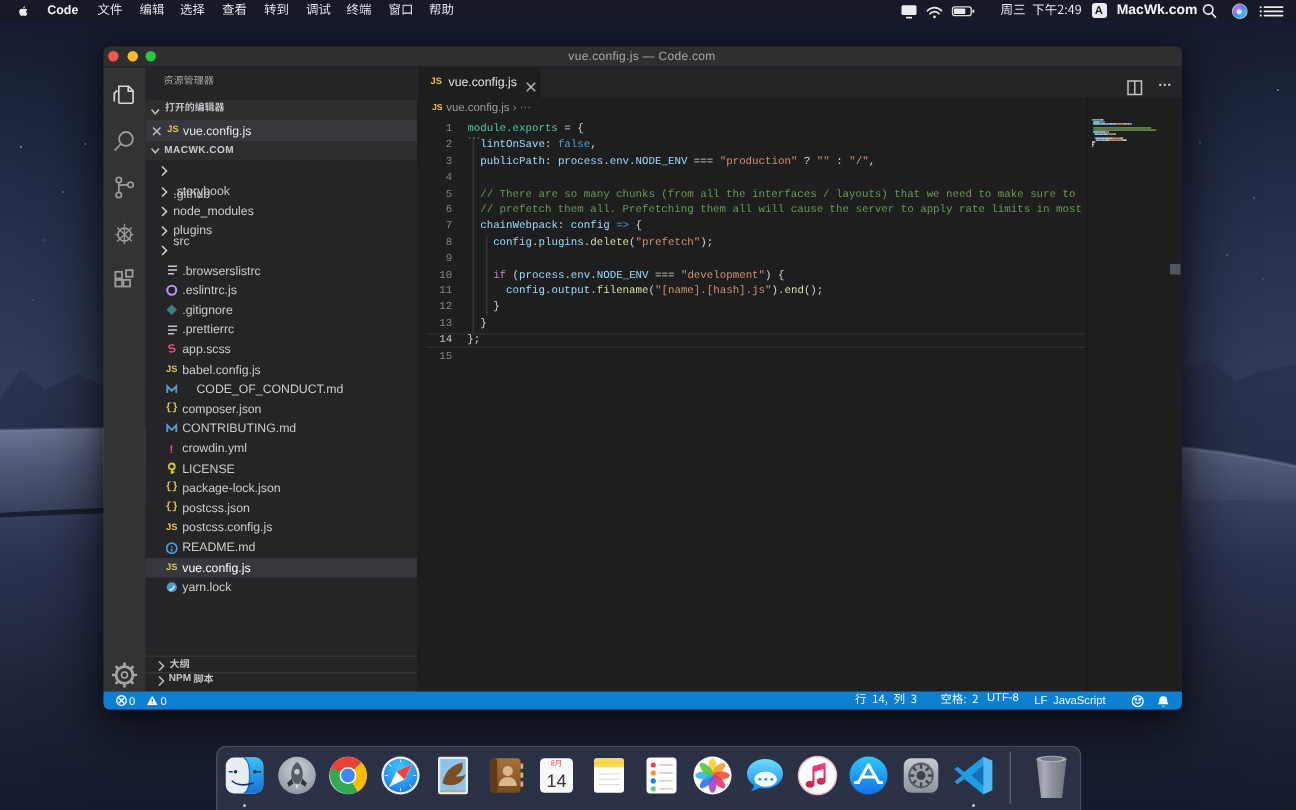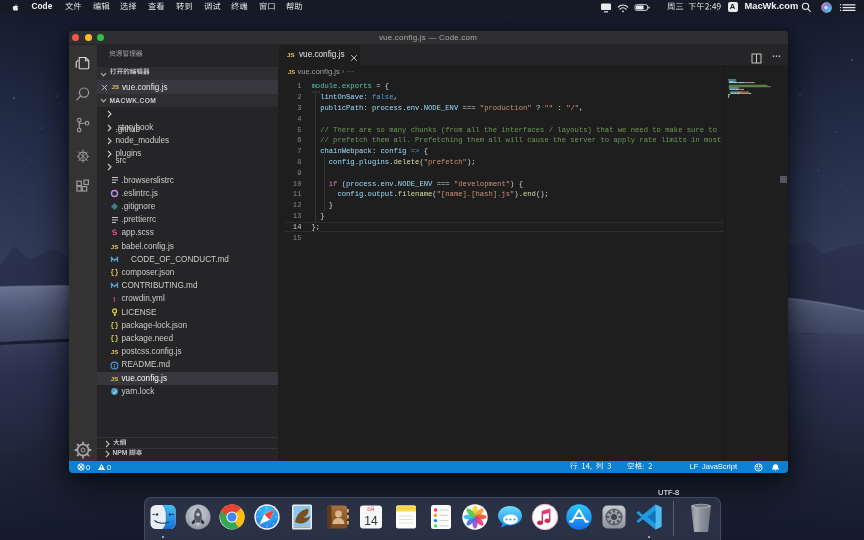--- a/index.html
+++ b/index.html
@@ -182,21 +182,21 @@
 <div style="position:absolute;left:113.0px;top:294.5px;font:bold 7.5px 'Liberation Sans',sans-serif;color:#e44f8c">!</div>
 <div style="position:absolute;left:121.5px;top:294.4px;font:8.2px 'Liberation Sans',sans-serif;color:#cccccc">crowdin.yml</div>
 <svg style="position:absolute;left:110.0px;top:307.8px" width="9" height="9">
     <circle cx="4.5" cy="3" r="2" fill="none" stroke="#d8c040" stroke-width="1.3"></circle>
     <path d="M4.5 5 v3 M4.5 6.8 h1.8" stroke="#d8c040" stroke-width="1.2" fill="none"></path>
   </svg>
 <div style="position:absolute;left:121.5px;top:307.6px;font:8.2px 'Liberation Sans',sans-serif;color:#cccccc">LICENSE</div>
 <div style="position:absolute;left:110.3px;top:321.1px;font:bold 7px 'Liberation Mono',monospace;color:#ddc74f">{}</div>
 <div style="position:absolute;left:121.5px;top:320.8px;font:8.2px 'Liberation Sans',sans-serif;color:#cccccc">package-lock.json</div>
 <div style="position:absolute;left:110.3px;top:334.3px;font:bold 7px 'Liberation Mono',monospace;color:#ddc74f">{}</div>
-<div style="position:absolute;left:121.5px;top:334.0px;font:8.2px 'Liberation Sans',sans-serif;color:#cccccc">package.need</div>
+<div style="position:absolute;left:121.5px;top:334.0px;font:8.2px 'Liberation Sans',sans-serif;color:#cccccc">postcss.json</div>
 <div style="position:absolute;left:110.7px;top:348.3px;font:bold 6.2px 'Liberation Sans',sans-serif;color:#ddc74f">JS</div>
 <div style="position:absolute;left:121.5px;top:347.2px;font:8.2px 'Liberation Sans',sans-serif;color:#cccccc">postcss.config.js</div>
 <svg style="position:absolute;left:110.0px;top:360.6px" width="9" height="9">
     <circle cx="4.5" cy="4.5" r="3.4" fill="none" stroke="#4aa0d8" stroke-width="1.1"></circle>
     <path d="M4.5 3 v0.9 M4.5 4.6 v2" stroke="#4aa0d8" stroke-width="1.1"></path>
   </svg>
 <div style="position:absolute;left:121.5px;top:360.4px;font:8.2px 'Liberation Sans',sans-serif;color:#cccccc">README.md</div>
 <div style="position:absolute;left:96.5px;top:371.7px;width:181px;height:13.2px;background:#37373d"></div>
 <div style="position:absolute;left:110.7px;top:374.7px;font:bold 6.2px 'Liberation Sans',sans-serif;color:#ddc74f">JS</div>
 <div style="position:absolute;left:121.5px;top:373.6px;font:8.2px 'Liberation Sans',sans-serif;color:#ffffff">vue.config.js</div>
@@ -337,21 +337,21 @@
 </g>
   </svg>
 <div style="position:absolute;left:86px;top:462.6px;font:7.5px 'Liberation Sans',sans-serif;color:#fff">0</div>
 <div style="position:absolute;left:107px;top:462.6px;font:7.5px 'Liberation Sans',sans-serif;color:#fff">0</div>
 <svg style="position:absolute;left:570.0px;top:462.3px;overflow:visible" width="43" height="10">
     <path d="M3.3 0.8V1.3H7.0V0.8ZM2.0 0.3C1.6 0.9 0.9 1.5 0.3 2.0C0.4 2.1 0.5 2.3 0.6 2.4C1.3 1.9 2.1 1.2 2.6 0.5ZM3.0 2.9V3.4H5.5V6.6C5.5 6.7 5.5 6.7 5.3 6.7C5.2 6.7 4.7 6.7 4.1 6.7C4.2 6.9 4.3 7.1 4.3 7.3C5.1 7.3 5.5 7.3 5.8 7.2C6.0 7.1 6.1 6.9 6.1 6.6V3.4H7.3V2.9ZM2.3 1.9C1.8 2.8 1.0 3.7 0.2 4.2C0.3 4.4 0.5 4.6 0.6 4.7C0.9 4.5 1.2 4.2 1.5 3.9V7.3H2.0V3.3C2.3 2.9 2.6 2.5 2.9 2.1Z M12.1 6.7H15.1V6.1H14.0V1.1H13.5C13.2 1.3 12.8 1.4 12.3 1.5V2.0H13.3V6.1H12.1Z M18.2 6.7H18.9V5.2H19.6V4.6H18.9V1.1H18.1L15.8 4.7V5.2H18.2ZM18.2 4.6H16.5L17.8 2.7C17.9 2.4 18.1 2.1 18.2 1.9H18.2C18.2 2.2 18.2 2.6 18.2 2.9Z M20.4 8.1C21.1 7.8 21.5 7.3 21.5 6.5C21.5 6.0 21.3 5.7 20.9 5.7C20.6 5.7 20.4 5.9 20.4 6.2C20.4 6.5 20.6 6.7 20.9 6.7L21.0 6.7C21.0 7.2 20.7 7.5 20.2 7.7Z M30.6 1.2V5.4H31.2V1.2ZM32.2 0.3V6.6C32.2 6.7 32.1 6.7 32.0 6.7C31.9 6.7 31.5 6.7 31.1 6.7C31.2 6.9 31.3 7.1 31.3 7.3C31.9 7.3 32.2 7.3 32.5 7.2C32.7 7.1 32.8 6.9 32.8 6.6V0.3ZM27.1 4.4C27.5 4.7 28.0 5.0 28.3 5.3C27.8 6.0 27.1 6.6 26.3 6.9C26.5 7.0 26.6 7.2 26.7 7.3C28.3 6.6 29.5 5.1 29.9 2.5L29.5 2.4L29.4 2.4H27.7C27.8 2.0 27.9 1.7 28.0 1.3H30.1V0.7H26.2V1.3H27.5C27.2 2.4 26.8 3.5 26.2 4.2C26.3 4.3 26.5 4.5 26.6 4.6C26.9 4.1 27.3 3.6 27.5 2.9H29.2C29.1 3.6 28.9 4.3 28.6 4.8C28.3 4.6 27.8 4.2 27.5 4.0Z M39.1 6.8C40.1 6.8 40.9 6.2 40.9 5.2C40.9 4.4 40.4 3.9 39.8 3.8V3.7C40.4 3.5 40.8 3.1 40.8 2.4C40.8 1.5 40.1 1.0 39.1 1.0C38.5 1.0 38.0 1.3 37.6 1.7L37.9 2.1C38.3 1.8 38.7 1.6 39.1 1.6C39.7 1.6 40.0 1.9 40.0 2.5C40.0 3.1 39.7 3.5 38.5 3.5V4.1C39.8 4.1 40.2 4.5 40.2 5.2C40.2 5.8 39.8 6.2 39.1 6.2C38.5 6.2 38.1 5.9 37.7 5.6L37.4 6.0C37.7 6.4 38.3 6.8 39.1 6.8Z" fill="#ffffff"></path>
   </svg>
 <svg style="position:absolute;left:627.0px;top:462.3px;overflow:visible" width="27" height="10">
     <path d="M4.3 2.6C5.1 3.0 6.1 3.6 6.6 4.0L7.0 3.5C6.4 3.2 5.4 2.6 4.6 2.2ZM2.9 2.2C2.3 2.7 1.5 3.2 0.6 3.5L1.0 4.0C1.9 3.7 2.7 3.1 3.3 2.6ZM0.6 6.5V7.0H7.0V6.5H4.1V4.6H6.3V4.1H1.4V4.6H3.5V6.5ZM3.2 0.4C3.3 0.7 3.5 1.0 3.6 1.2H0.6V2.9H1.1V1.8H6.5V2.8H7.0V1.2H4.3C4.2 1.0 4.0 0.6 3.8 0.3Z M12.0 1.6H13.6C13.4 2.1 13.1 2.5 12.7 2.9C12.4 2.5 12.1 2.2 11.9 1.8ZM9.1 0.3V1.9H8.0V2.5H9.1C8.8 3.5 8.3 4.7 7.8 5.4C7.9 5.5 8.1 5.7 8.1 5.9C8.5 5.4 8.9 4.5 9.1 3.7V7.3H9.7V3.5C9.9 3.8 10.2 4.2 10.3 4.4L10.6 4.0C10.5 3.8 9.9 3.0 9.7 2.8V2.5H10.5L10.4 2.6C10.5 2.7 10.7 2.9 10.8 3.0C11.1 2.8 11.3 2.5 11.6 2.2C11.8 2.6 12.0 2.9 12.4 3.3C11.7 3.8 11.0 4.2 10.2 4.5C10.3 4.6 10.4 4.8 10.5 4.9C10.7 4.9 10.9 4.8 11.1 4.7V7.3H11.6V7.0H13.8V7.3H14.3V4.6L14.7 4.8C14.8 4.6 14.9 4.4 15.0 4.3C14.3 4.1 13.6 3.7 13.1 3.3C13.6 2.7 14.1 2.1 14.4 1.3L14.0 1.1L13.9 1.1H12.3C12.4 0.9 12.5 0.7 12.6 0.4L12.0 0.3C11.7 1.1 11.2 1.8 10.7 2.4V1.9H9.7V0.3ZM11.6 6.5V5.0H13.8V6.5ZM11.5 4.5C11.9 4.3 12.3 4.0 12.7 3.6C13.1 4.0 13.5 4.3 14.0 4.5Z M16.3 3.7C16.5 3.7 16.8 3.5 16.8 3.2C16.8 2.9 16.5 2.7 16.3 2.7C16.0 2.7 15.8 2.9 15.8 3.2C15.8 3.5 16.0 3.7 16.3 3.7ZM16.3 6.8C16.5 6.8 16.8 6.6 16.8 6.3C16.8 5.9 16.5 5.7 16.3 5.7C16.0 5.7 15.8 5.9 15.8 6.3C15.8 6.6 16.0 6.8 16.3 6.8Z M21.4 6.7H25.0V6.1H23.4C23.1 6.1 22.8 6.1 22.5 6.1C23.8 4.9 24.7 3.8 24.7 2.7C24.7 1.7 24.1 1.0 23.1 1.0C22.4 1.0 21.9 1.3 21.4 1.8L21.8 2.2C22.1 1.9 22.5 1.6 23.0 1.6C23.7 1.6 24.0 2.0 24.0 2.7C24.0 3.6 23.2 4.8 21.4 6.3Z" fill="#ffffff"></path>
   </svg>
-<div style="position:absolute;left:658px;top:488px;font:7.5px 'Liberation Sans',sans-serif;color:#fff">UTF-8</div>
+<div style="position:absolute;left:658px;top:460px;font:7.5px 'Liberation Sans',sans-serif;color:#fff">UTF-8</div>
 <div style="position:absolute;left:689.5px;top:462.4px;font:7.5px 'Liberation Sans',sans-serif;color:#fff">LF</div>
 <div style="position:absolute;left:702px;top:462.4px;font:7.5px 'Liberation Sans',sans-serif;color:#fff">JavaScript</div>
 <svg style="position:absolute;left:753.5px;top:462.5px" width="30" height="9" viewBox="0 0 30 9">
 <g stroke="#fff" fill="none" stroke-width="0.9">
 <circle cx="4.5" cy="4.5" r="3.6"></circle>
       <path d="M2.8 5 a2 2 0 0 0 3.4 0"></path>
       <circle cx="3.2" cy="3.3" r="0.5" fill="#fff"></circle>
       <circle cx="5.8" cy="3.3" r="0.5" fill="#fff"></circle>
 <path d="M21.5 1.2 a2.6 2.6 0 0 1 2.6 2.6 c0 1.6 0.7 2.3 1.2 2.7 h-7.6 c0.5 -0.4 1.2 -1.1 1.2 -2.7 a2.6 2.6 0 0 1 2.6 -2.6 z" fill="#fff" stroke="none"></path>
 <path d="M20.5 7.5 a1.1 1.1 0 0 0 2 0" fill="#fff" stroke="none"></path>

